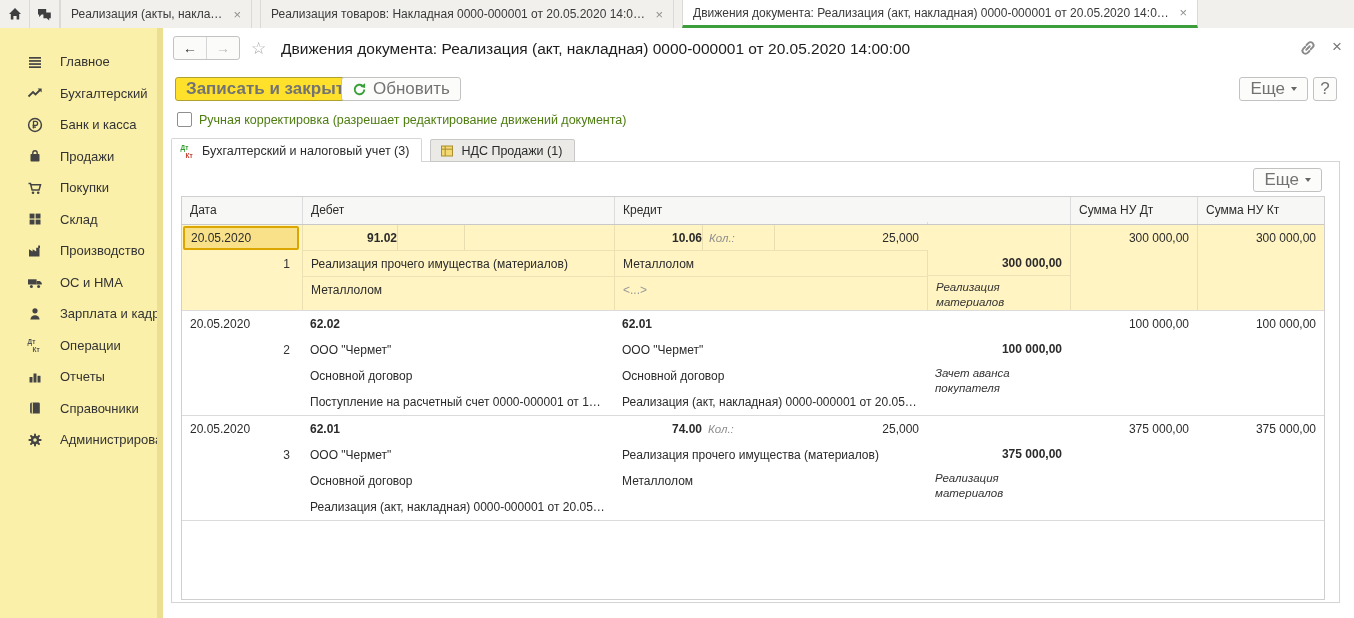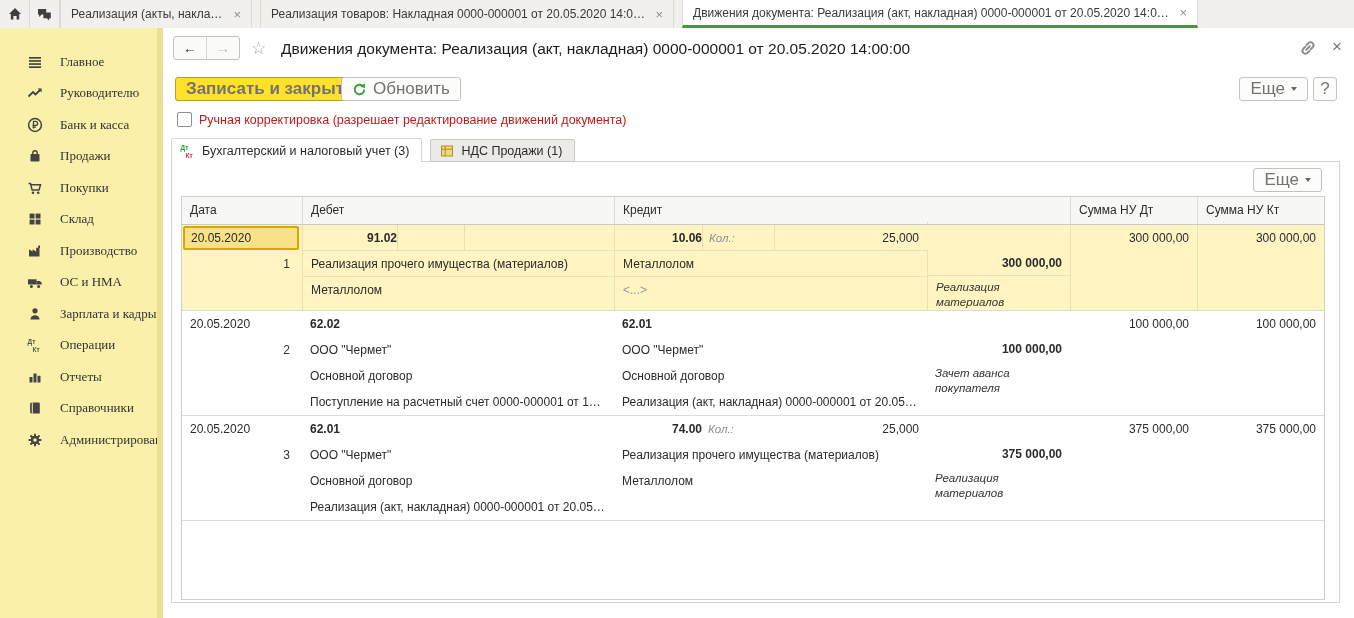--- a/index.html
+++ b/index.html
@@ -17,42 +17,42 @@
   .wtab .x{margin-left:9px;color:#8f8f8f;font-size:13px;flex:none;}
   .wtab.t0{width:192px;margin-left:0;border-left:1px solid #DCDAD5;}
   .wtab.t1{width:414px;margin-left:8px;border-left:1px solid #DCDAD5;}
   .wtab.t2{width:516px;margin-left:8px;border-left:1px solid #DCDAD5;}
   .wtab.active{background:#ffffff;border-bottom:3px solid #3B9E3B;}
   
   .sidebar{position:absolute;left:0;top:28px;width:157px;height:590px;background:#FAF0AA;padding-top:18px;box-sizing:border-box;}
   .sidebar-strip{position:absolute;left:157px;top:28px;width:6px;height:590px;background:#ECDF92;}
   .side-item{height:31.5px;display:flex;align-items:center;cursor:pointer;}
   .side-item .ic{width:16px;height:16px;margin-left:27px;flex:none;display:flex;align-items:center;justify-content:center;}
-  .side-item .sl{margin-left:17px;font-size:13px;color:#333;white-space:nowrap;font-family:Liberation Serif, serif;}
+  .side-item .sl{margin-left:17px;font-size:13px;color:#333;white-space:nowrap;}
   
   .main{position:absolute;left:163px;top:28px;width:1191px;height:590px;background:#fff;}
   .navbtns{position:absolute;left:10px;top:8px;display:flex;border:1px solid #C3C3C3;border-radius:3px;overflow:hidden;background:#FBFBFA;}
   .navbtn{width:32px;height:22px;display:flex;align-items:center;justify-content:center;font-size:14px;color:#333;cursor:pointer;}
   .navbtn + .navbtn{border-left:1px solid #D5D5D5;color:#B9B9B9;}
   .star{position:absolute;left:88px;top:9px;font-size:17px;color:#A9A9A9;cursor:pointer;line-height:24px;}
   .doc-title{position:absolute;left:118px;top:9px;font-size:15.5px;color:#1d1d1d;white-space:nowrap;line-height:24px;}
   .hd-link{position:absolute;right:36px;top:10px;width:20px;height:20px;cursor:pointer;}
   .hd-close{position:absolute;right:12px;top:7px;font-size:17px;color:#777;cursor:pointer;line-height:24px;}
   
   .btn{display:inline-flex;align-items:center;height:24px;border:1px solid #C2C2C2;border-radius:3px;background:#FCFCFB;font-size:17px;color:#737373;padding:0 10px;cursor:pointer;box-sizing:border-box;white-space:nowrap;}
   .btn-primary{position:absolute;left:12px;top:49px;background:#FFE12B;border-color:#AEA12F;font-weight:bold;}
   .btn-refresh{position:absolute;left:178px;top:49px;}
   .btn-refresh .ric{width:15px;height:15px;margin-right:6px;}
   .btn-more-top{position:absolute;right:46px;top:49px;}
   .btn-help{position:absolute;right:17px;top:49px;width:24px;justify-content:center;padding:0;}
   .caret{display:inline-block;width:0;height:0;border-left:3.5px solid transparent;border-right:3.5px solid transparent;border-top:4px solid #666;margin-left:6px;}
   
   .chkrow{position:absolute;left:14px;top:84px;display:flex;align-items:center;cursor:pointer;}
   .chk{width:13px;height:13px;border:1px solid #8F8F8F;border-radius:2px;background:#fff;flex:none;}
-  .chkrow .cl{margin-left:7px;font-size:12.5px;color:#b91c1c;white-space:nowrap;}
+  .chkrow .cl{margin-left:7px;font-size:12.5px;color:#4d7c0f;white-space:nowrap;}
   
   .doctabs{position:absolute;left:8px;top:110px;height:24px;display:flex;align-items:flex-end;z-index:3;}
   .dtab{display:flex;align-items:center;font-size:12.5px;color:#2b2b2b;box-sizing:border-box;cursor:pointer;white-space:nowrap;}
   .dtab .tic{width:16px;height:16px;margin-right:6px;flex:none;}
   .dtab.active{height:24px;background:#fff;padding:0 12px 0 8px;border:1px solid #D6D6D6;border-bottom:none;border-radius:2px 2px 0 0;}
   .dtab.inactive{height:23px;background:#EBEAE7;border:1px solid #C8C8C8;padding:0 12px 0 8px;margin-left:8px;border-radius:2px 2px 0 0;}
   
   .content-box{position:absolute;left:8px;top:133px;right:14px;bottom:15px;border:1px solid #D4D4D4;background:#fff;box-sizing:border-box;}
   .btn-more-table{position:absolute;right:17px;top:6px;}
   
@@ -133,21 +133,21 @@
       </span>
       <span class="sl">Главное</span>
     </div>
     <div class="side-item">
       <span class="ic">
         <svg width="16" height="16" viewBox="0 0 16 16">
           <path d="M1.5 11.5 L6 7 L8.5 9.5 L13 5" stroke="#444" stroke-width="1.8" fill="none"></path>
           <polygon points="10.6,3.4 14.6,3.4 14.6,7.4" fill="#444"></polygon>
         </svg>
       </span>
-      <span class="sl">Руководителю</span>
+      <span class="sl">Бухгалтерский</span>
     </div>
     <div class="side-item">
       <span class="ic">
         <svg width="16" height="16" viewBox="0 0 16 16">
           <circle cx="8" cy="8" r="6.4" fill="none" stroke="#444" stroke-width="1.5"></circle>
           <path d="M6.5 11.6 V4.4 h2.1 a2 2 0 0 1 0 4 H5.5 M5.5 10.2 h3.5" stroke="#444" stroke-width="1.3" fill="none"></path>
         </svg>
       </span>
       <span class="sl">Банк и касса</span>
     </div>

